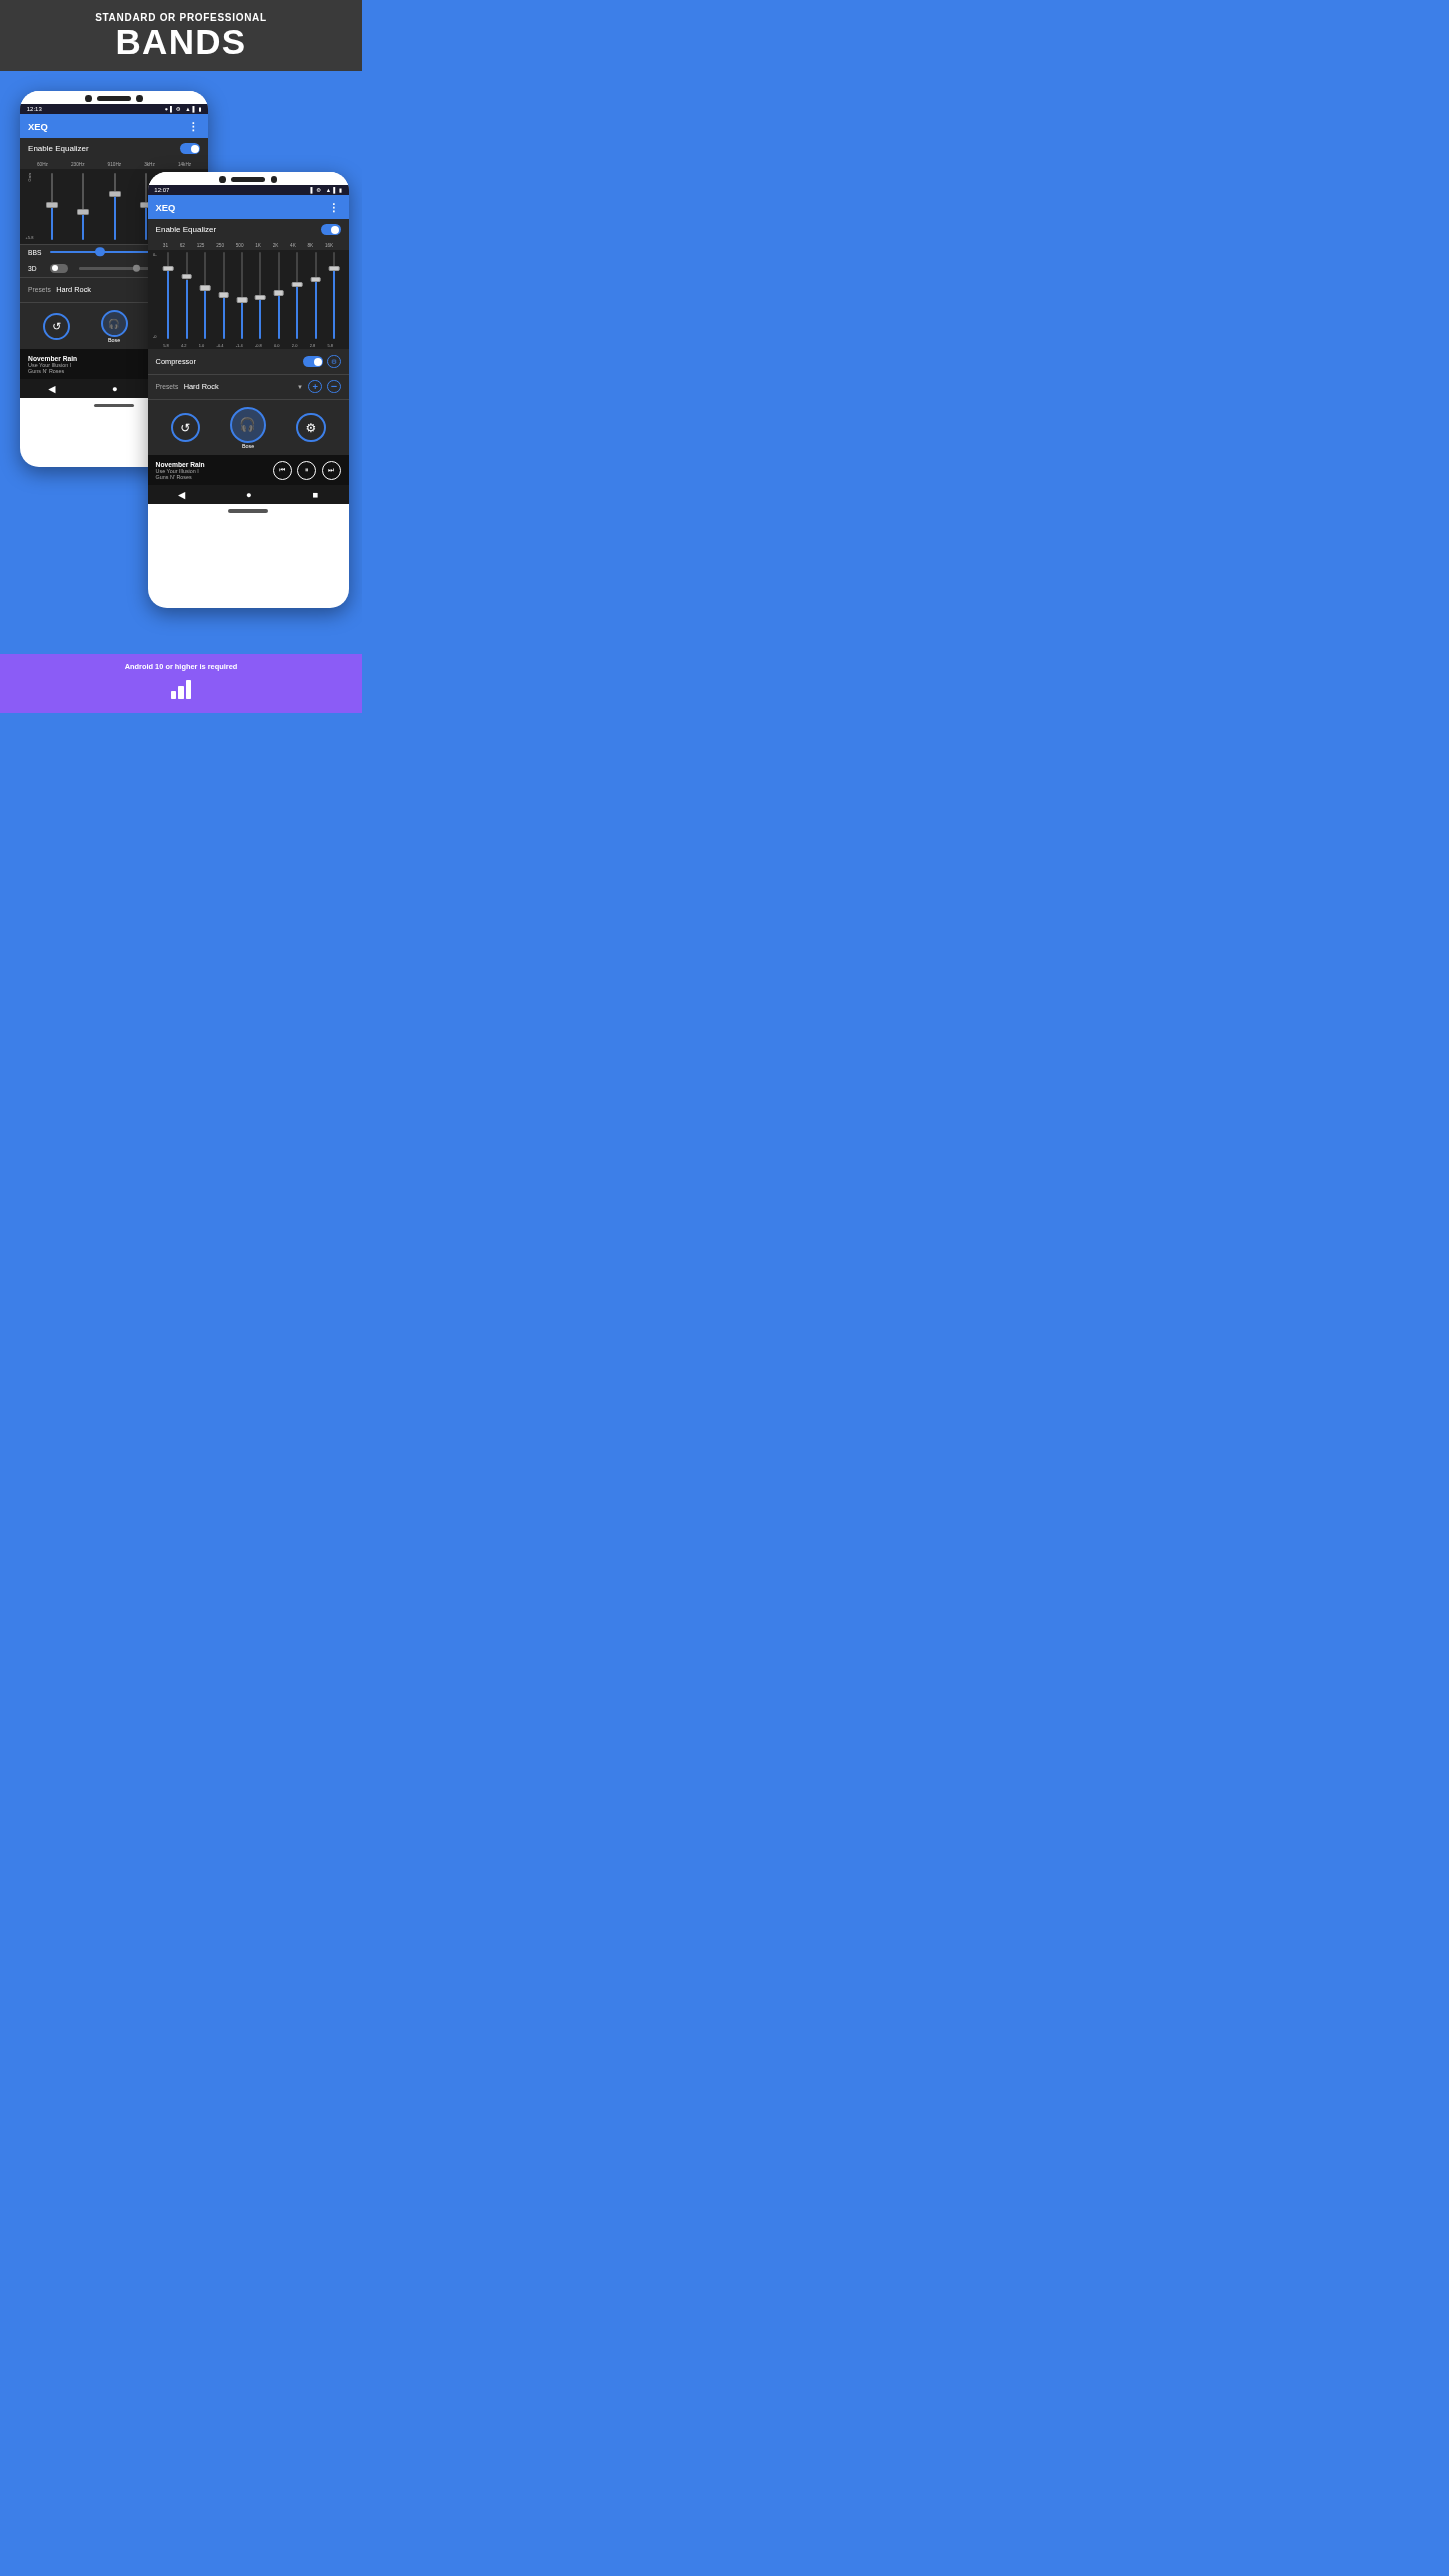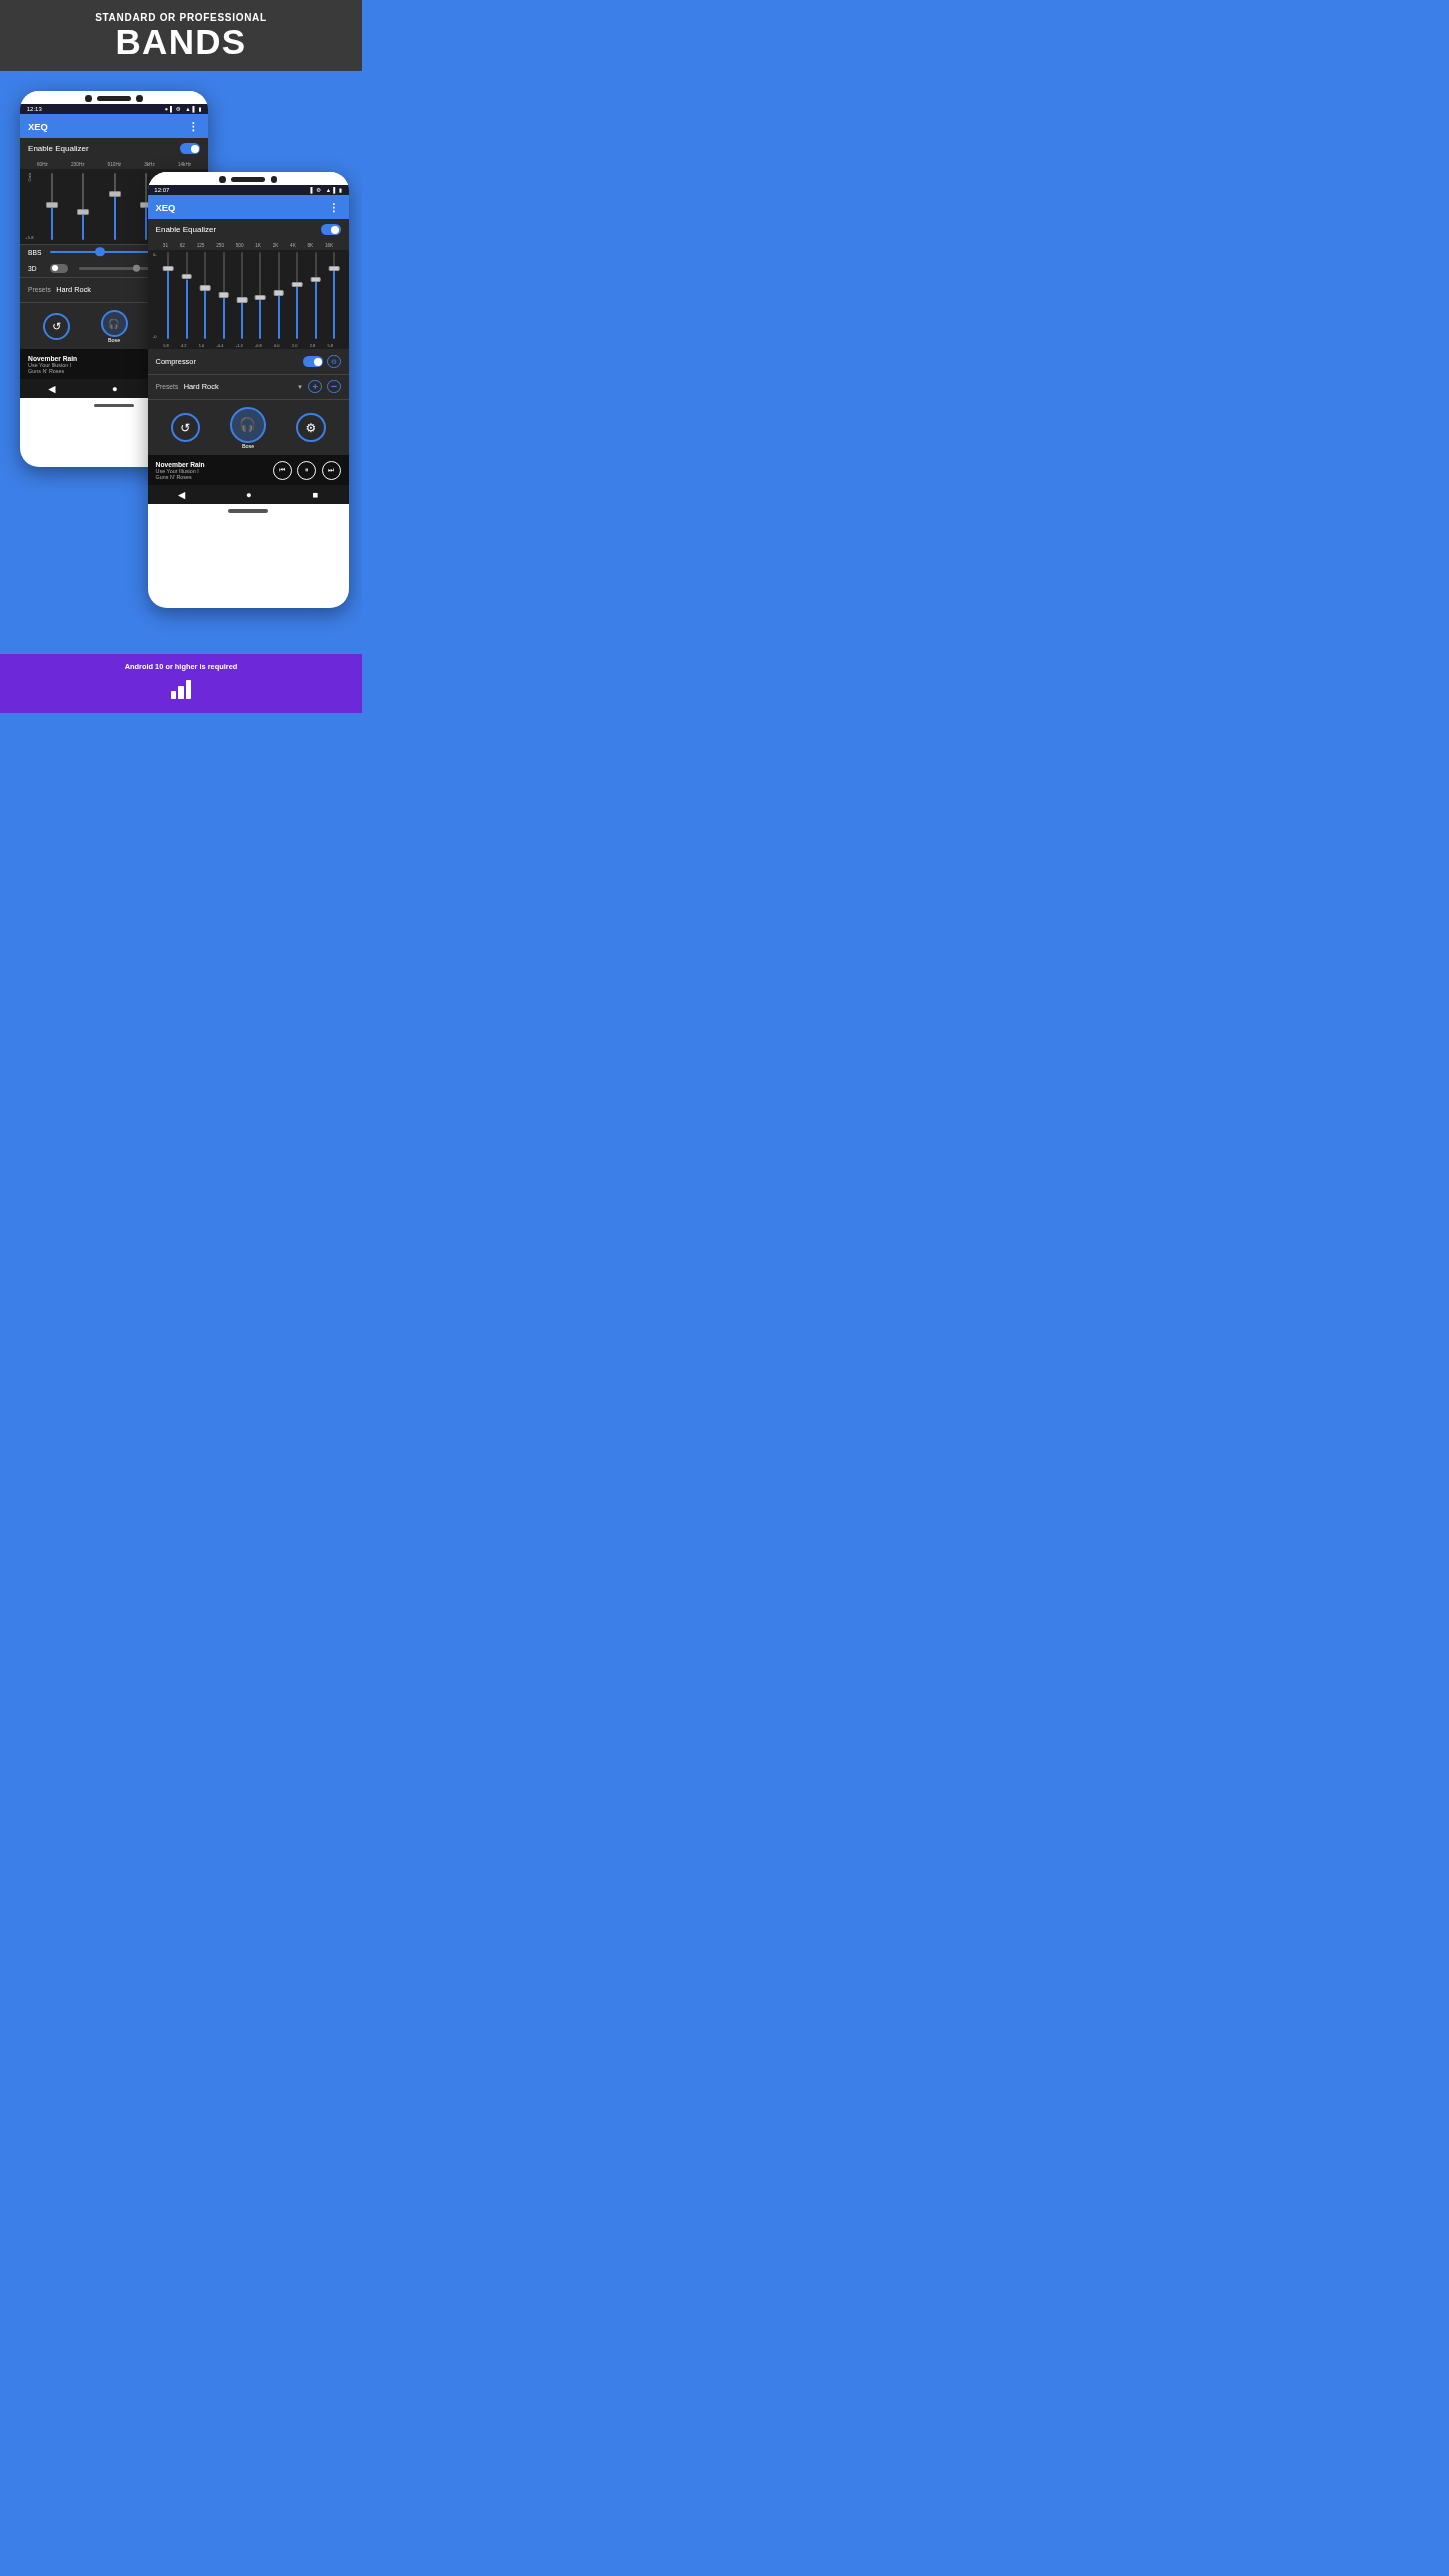--- a/index.html
+++ b/index.html
@@ -399,21 +399,21 @@
       color: #3d7fe8;
     }
     .db-label {
       color: #aaa;
       font-size: 4px;
       text-align: center;
     }
 
     
     .footer {
-      background: #6d28d9;
+      background: #8b5cf6;
       text-align: center;
       padding: 8px 13.4px 13.4px;
     }
     .footer-note {
       color: white;
       font-size: 7.4px;
       font-weight: bold;
       margin-bottom: 8px;
     }
     .footer-logo {

